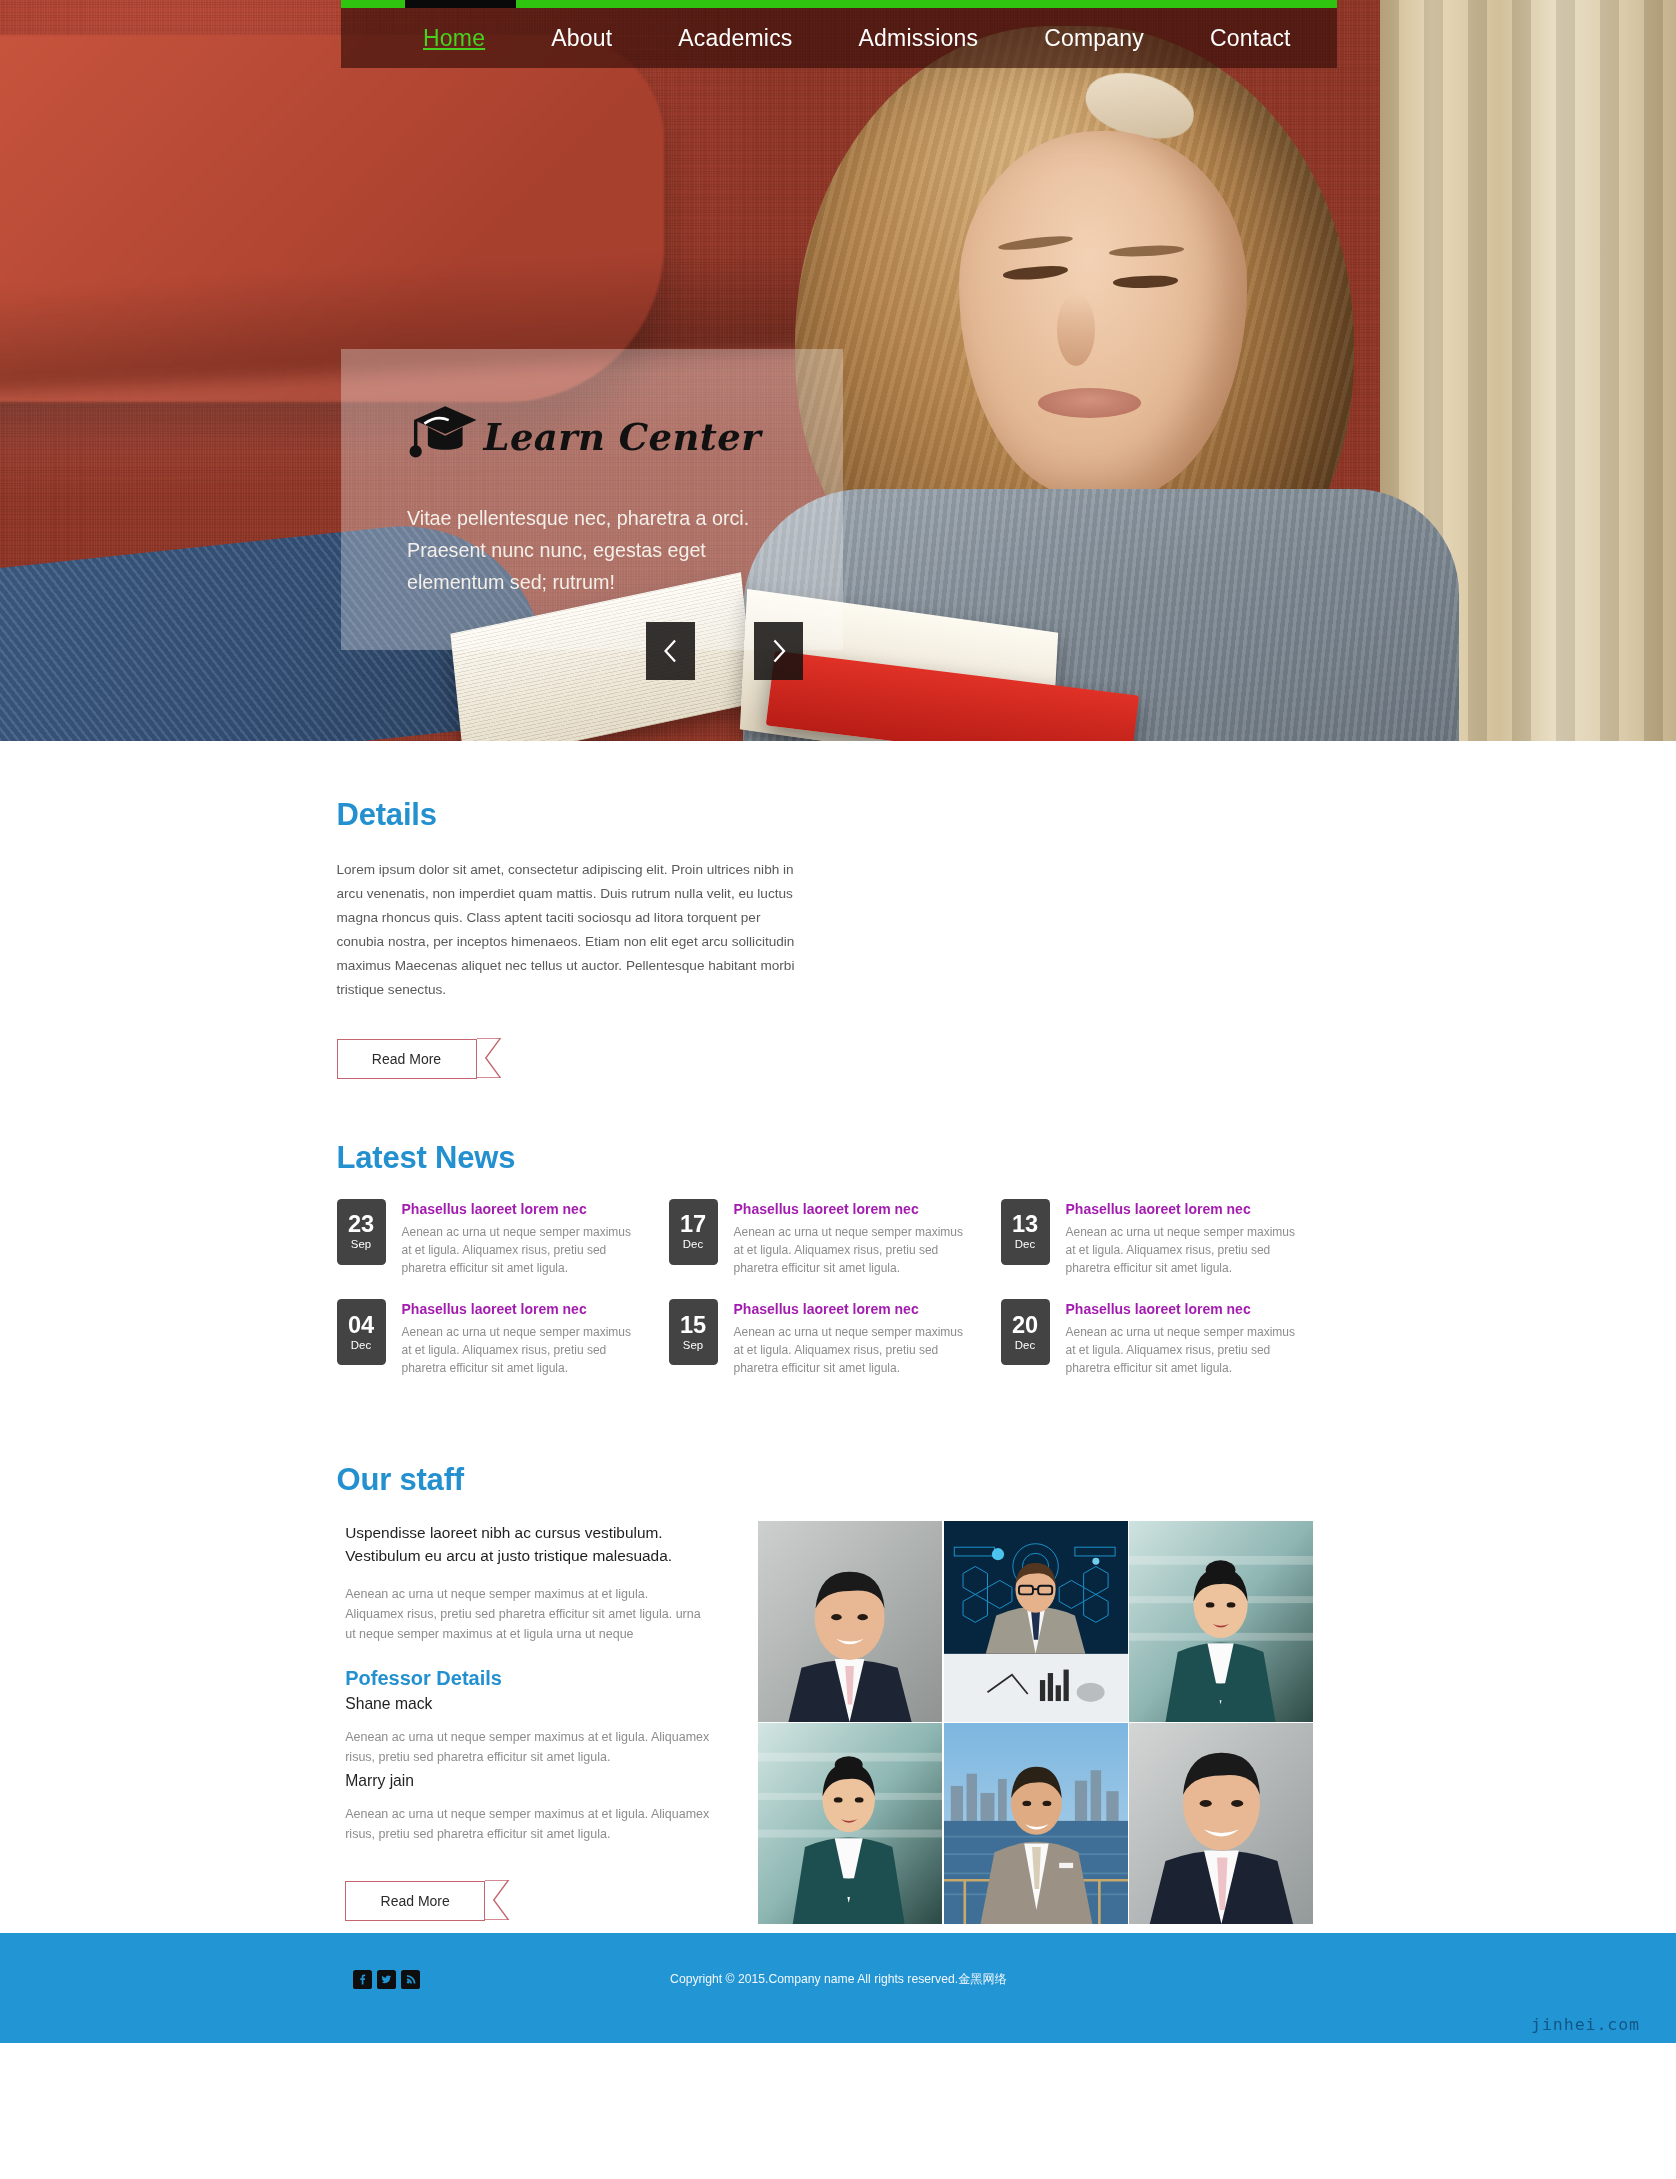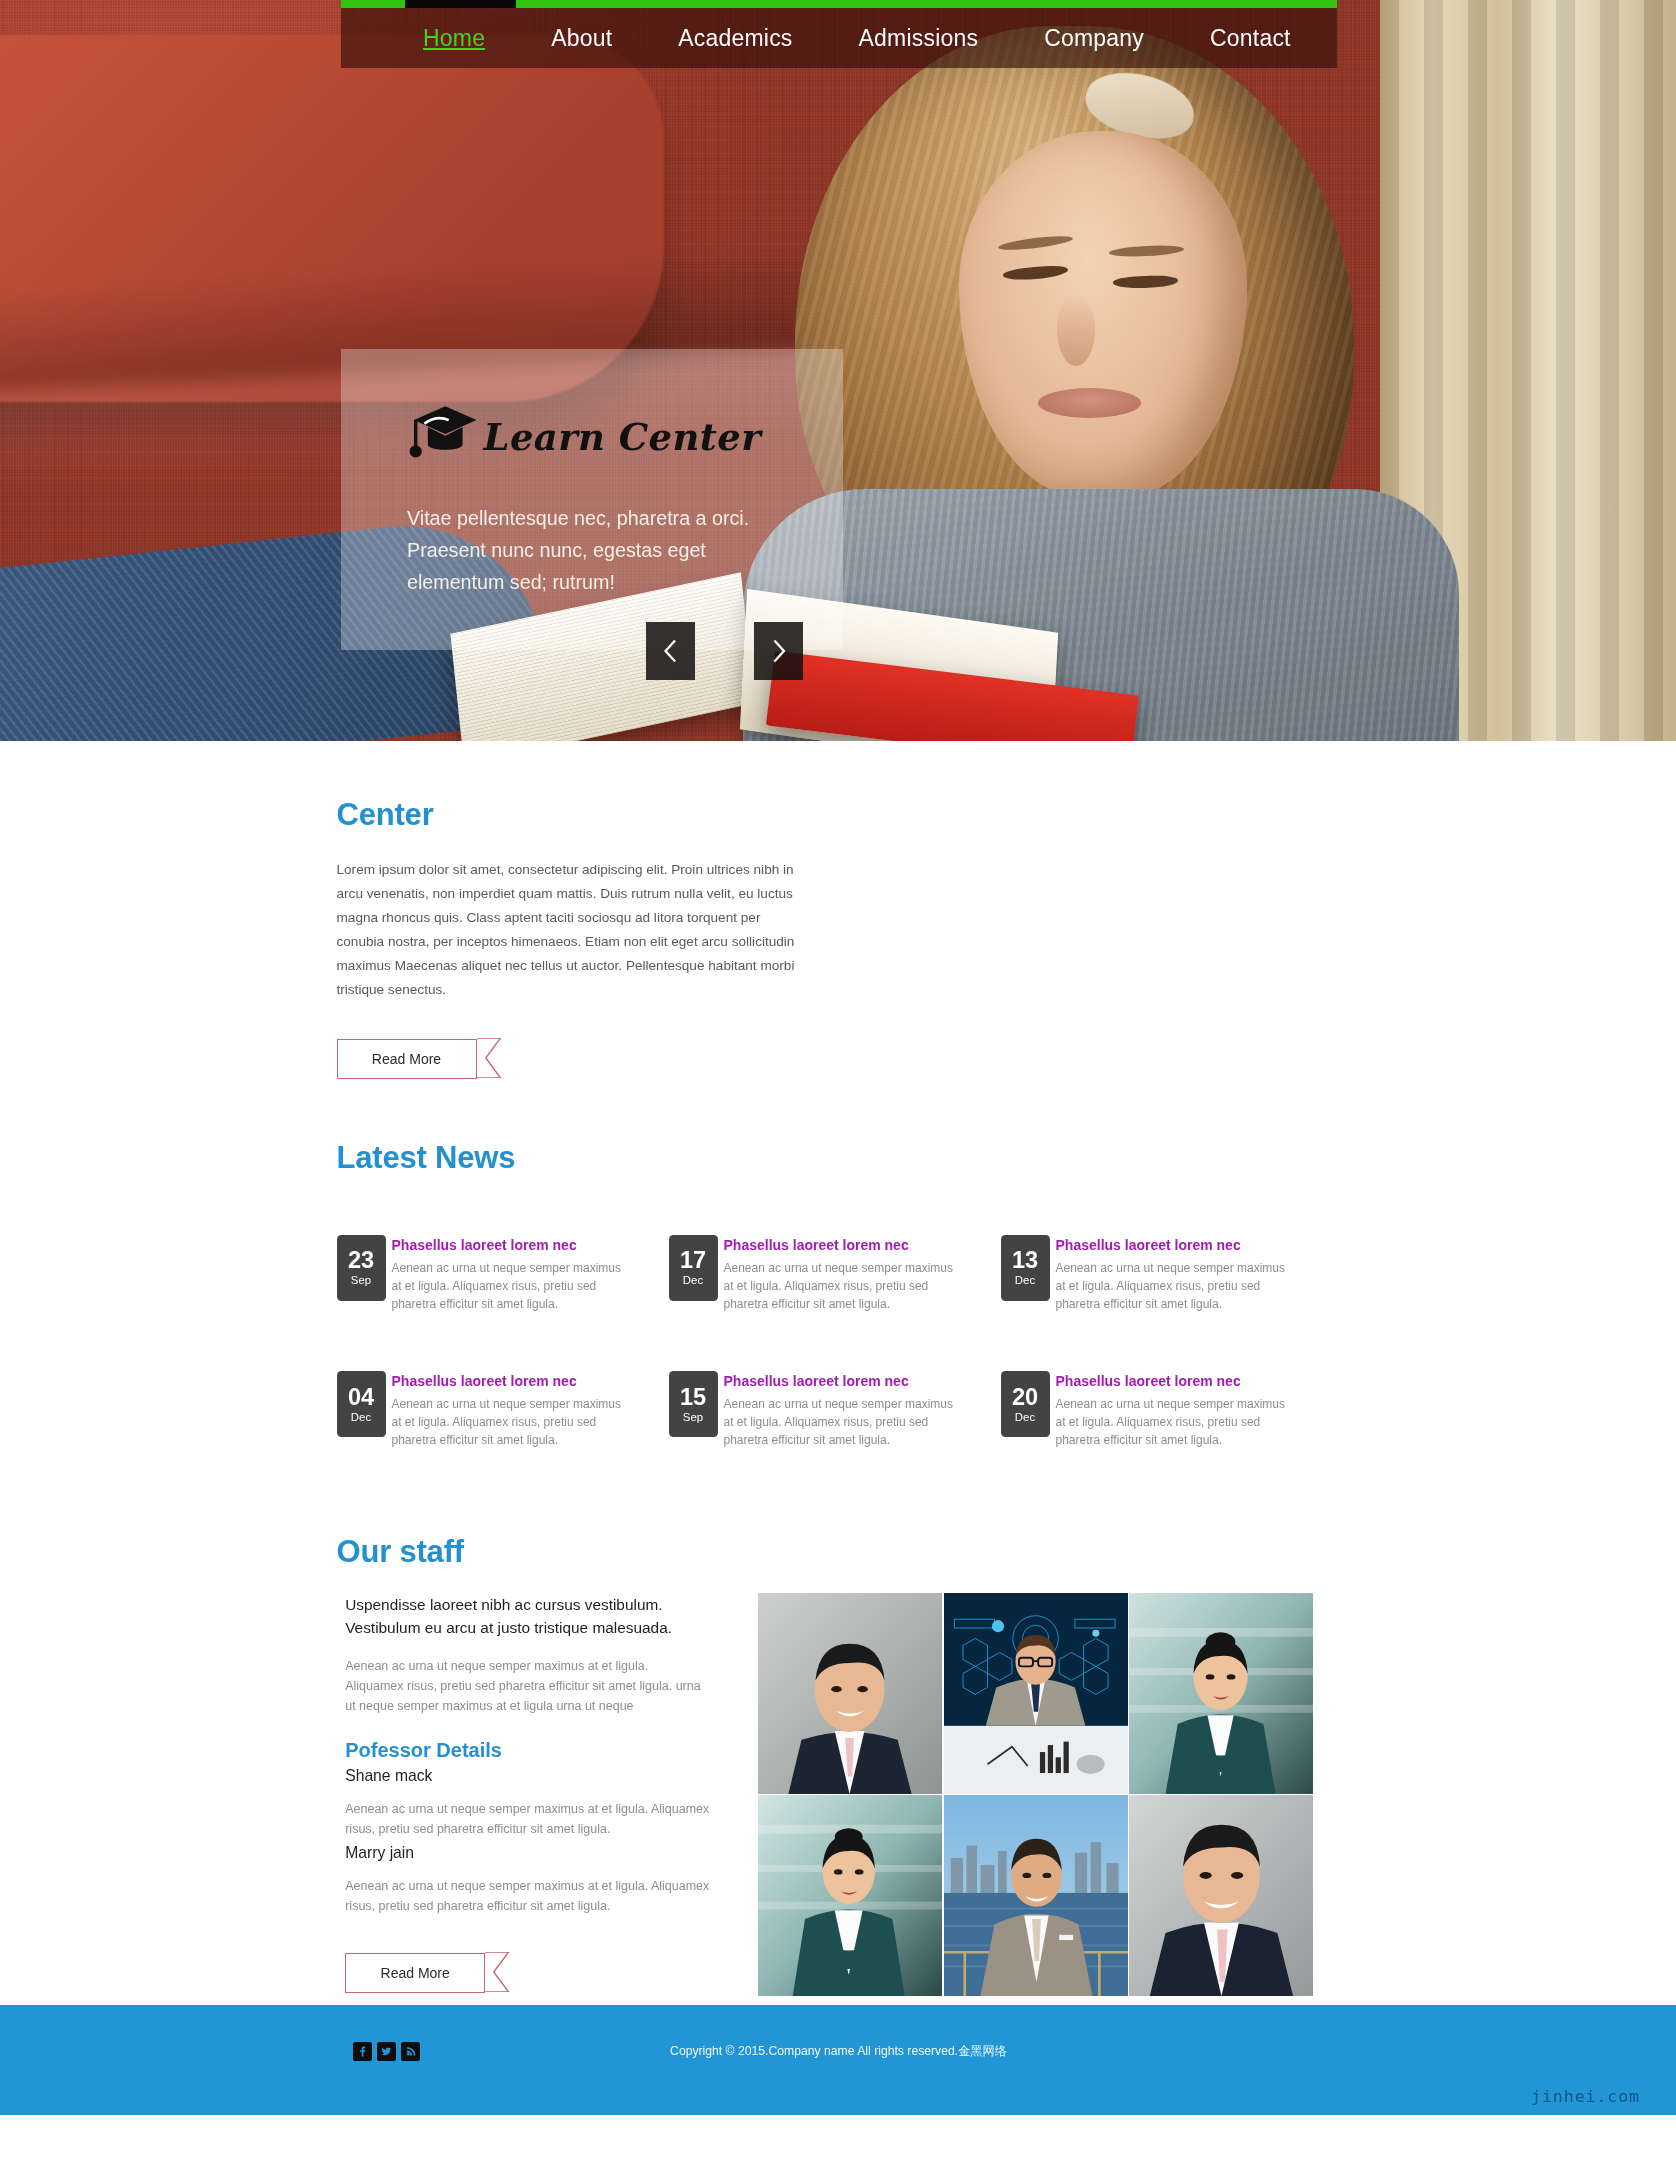--- a/index.html
+++ b/index.html
@@ -238,21 +238,21 @@
   }
   .ribbon-btn .tail svg { display:block; }
 
   #news-section { padding-top:61px; }
   .news-grid {
     margin-top:23px;
     display:grid;
     grid-template-columns:repeat(3, 332px);
     row-gap:21px;
   }
-  .news-item { display:flex; gap:6px; width:306px;margin-top:36px; }
+  .news-item { display:flex; gap:16px; width:306px; }
   .news-date {
     flex:0 0 auto;
     width:49px; height:66px;
     background:#434343;
     border-radius:4.4px;
     color:#fff;
     display:flex; flex-direction:column; align-items:center; justify-content:center;
     padding-top:1.7px;
   }
   .news-day { font-size:23.6px; font-weight:700; line-height:26px; }
@@ -426,21 +426,21 @@
           <polyline points="5,3 16,15 5,27" fill="none" stroke="#fff" stroke-width="2.6"></polyline>
         </svg>
     </div>
   </div>
 </section>
 
 <main class="content">
   <div class="wrap">
 
     <section id="welcome-section">
-      <h2 class="section-title">Center</h2>
+      <h2 class="section-title">Details</h2>
       <p class="welcome-body">Lorem ipsum dolor sit amet, consectetur adipiscing elit. Proin ultrices nibh in arcu venenatis, non imperdiet quam mattis. Duis rutrum nulla velit, eu luctus magna rhoncus quis. Class aptent taciti sociosqu ad litora torquent per conubia nostra, per inceptos himenaeos. Etiam non elit eget arcu sollicitudin maximus Maecenas aliquet nec tellus ut auctor. Pellentesque habitant morbi tristique senectus.</p>
       <div class="ribbon-btn">
         <span>Read More</span>
         <span class="tail">
           <svg width="24.5" height="40" viewBox="0 0 28 46" xmlns="http://www.w3.org/2000/svg">
             <path d="M0 0 L27 0 L10 23 L27 46 L0 46 Z" fill="#ffffff" stroke="#c4656f" stroke-width="1.6"></path>
             <rect x="-2" y="1" width="4" height="44" fill="#ffffff"></rect>
           </svg>
         </span>
       </div>

